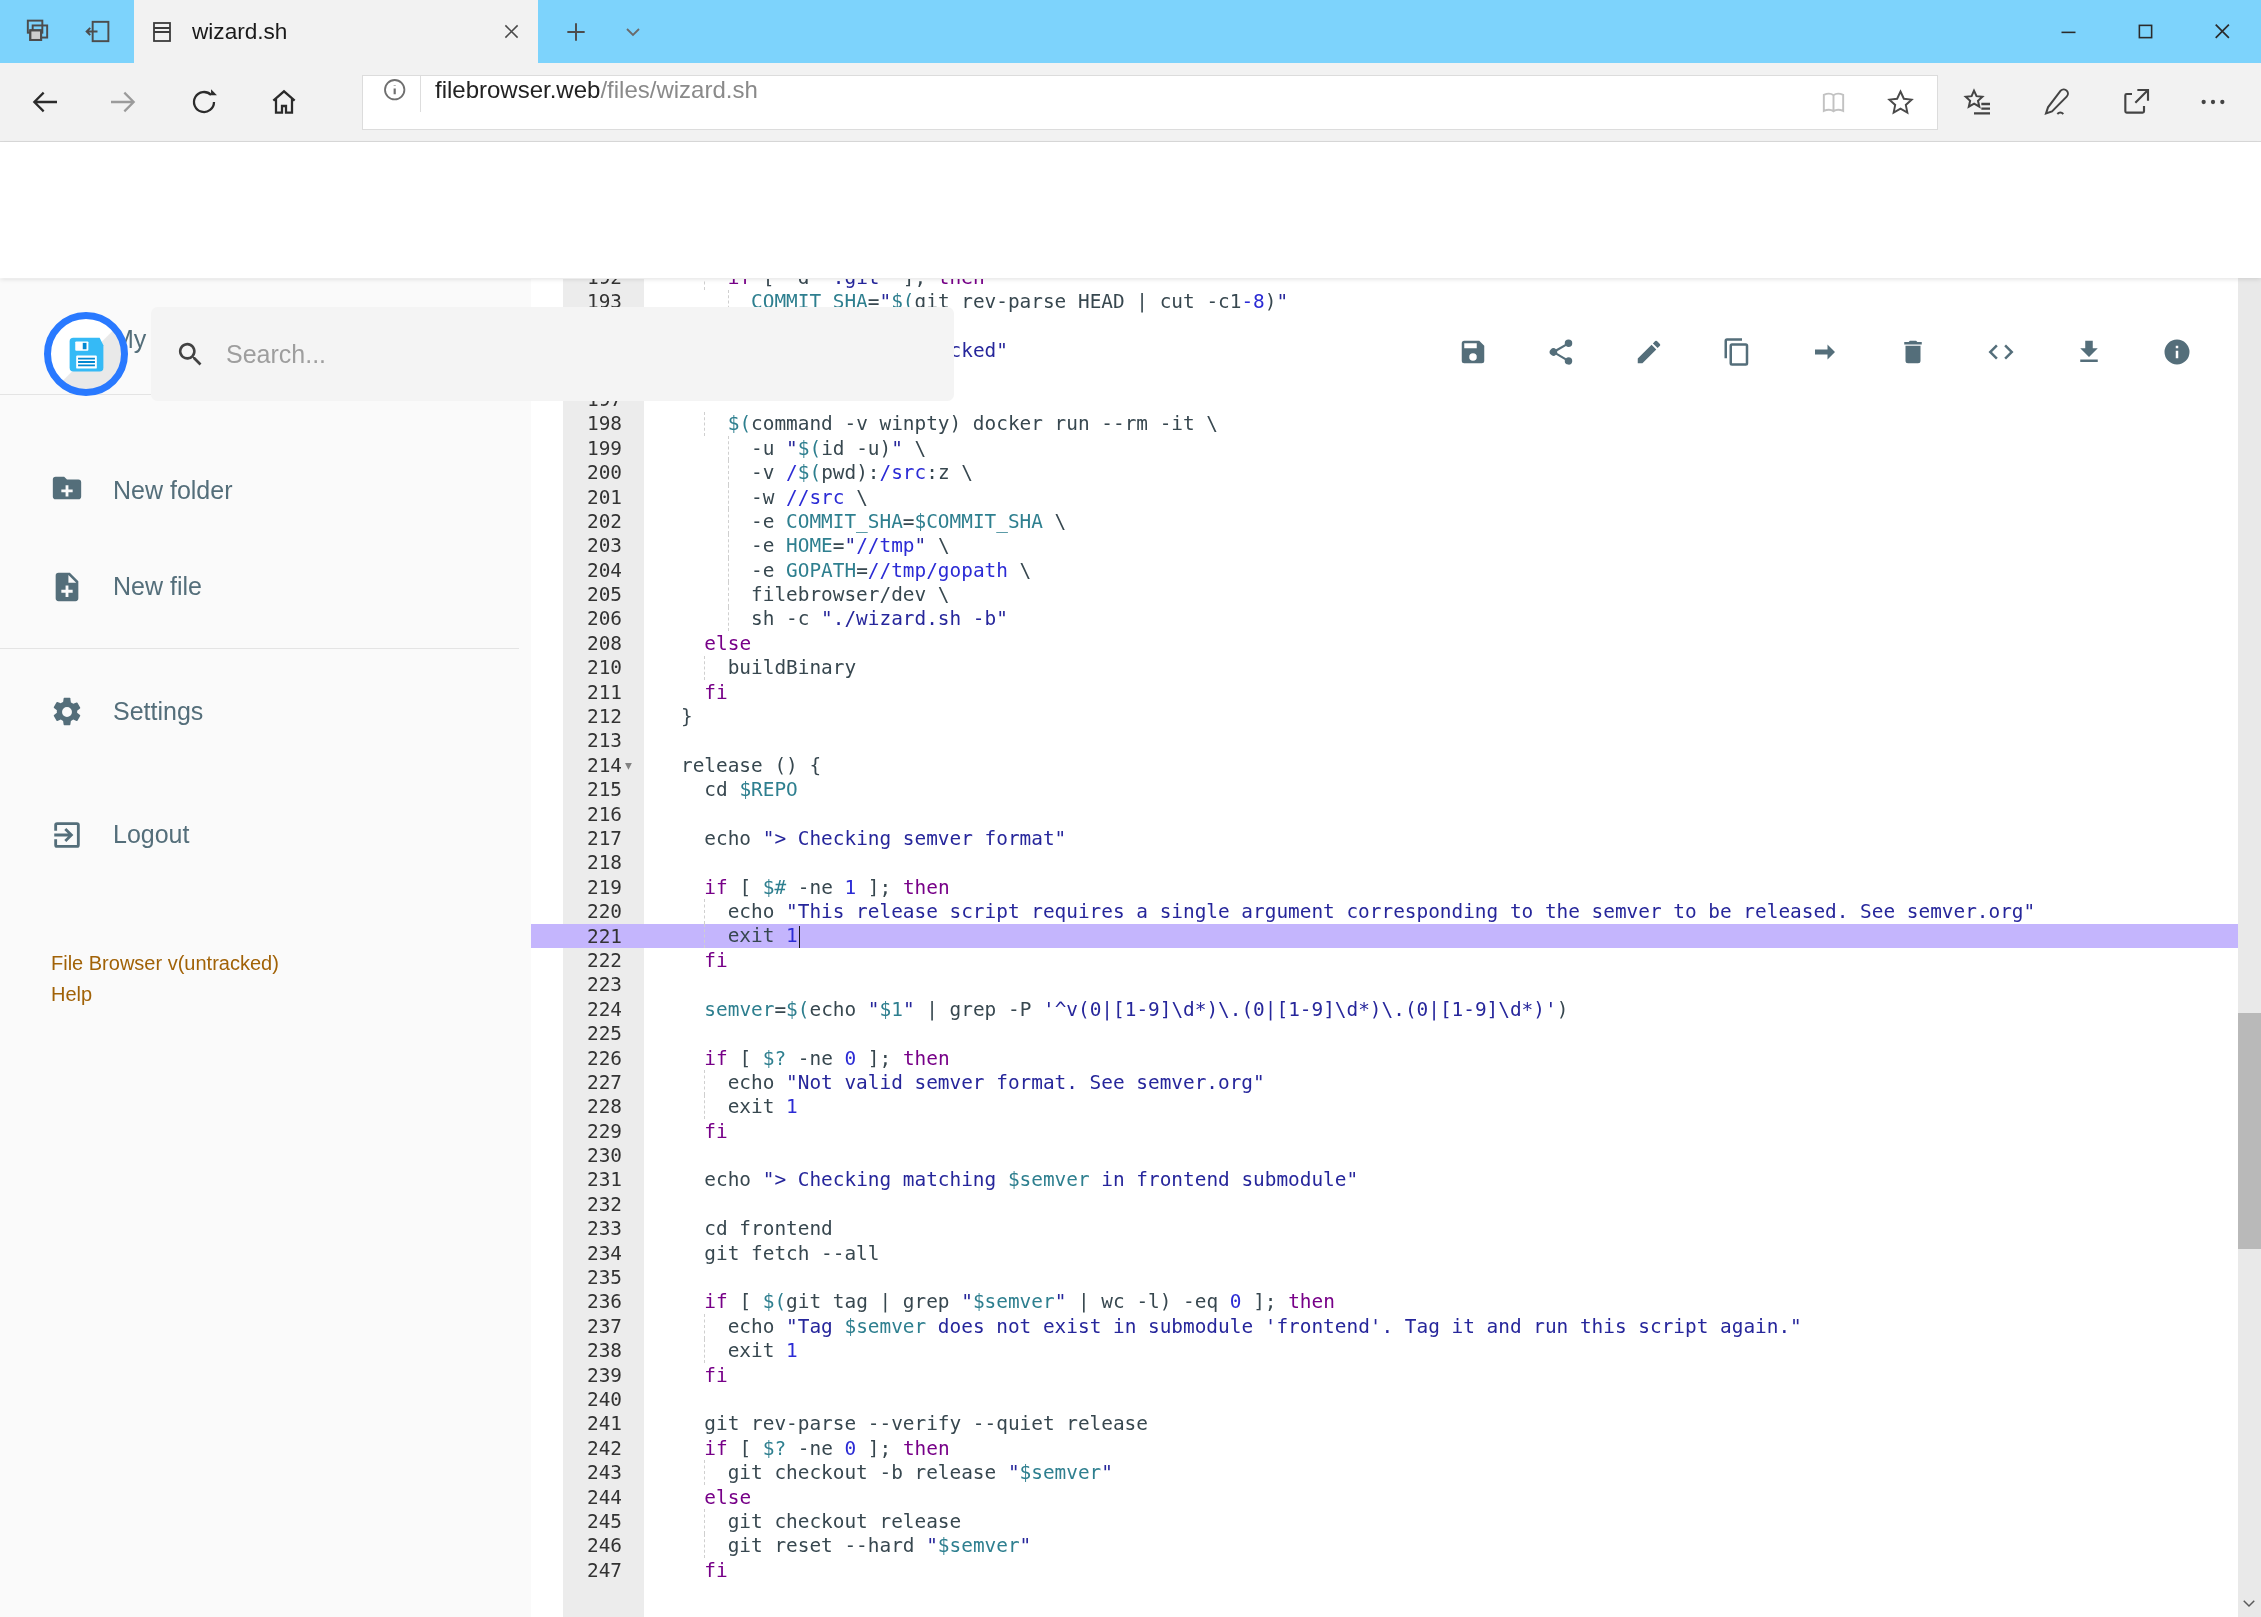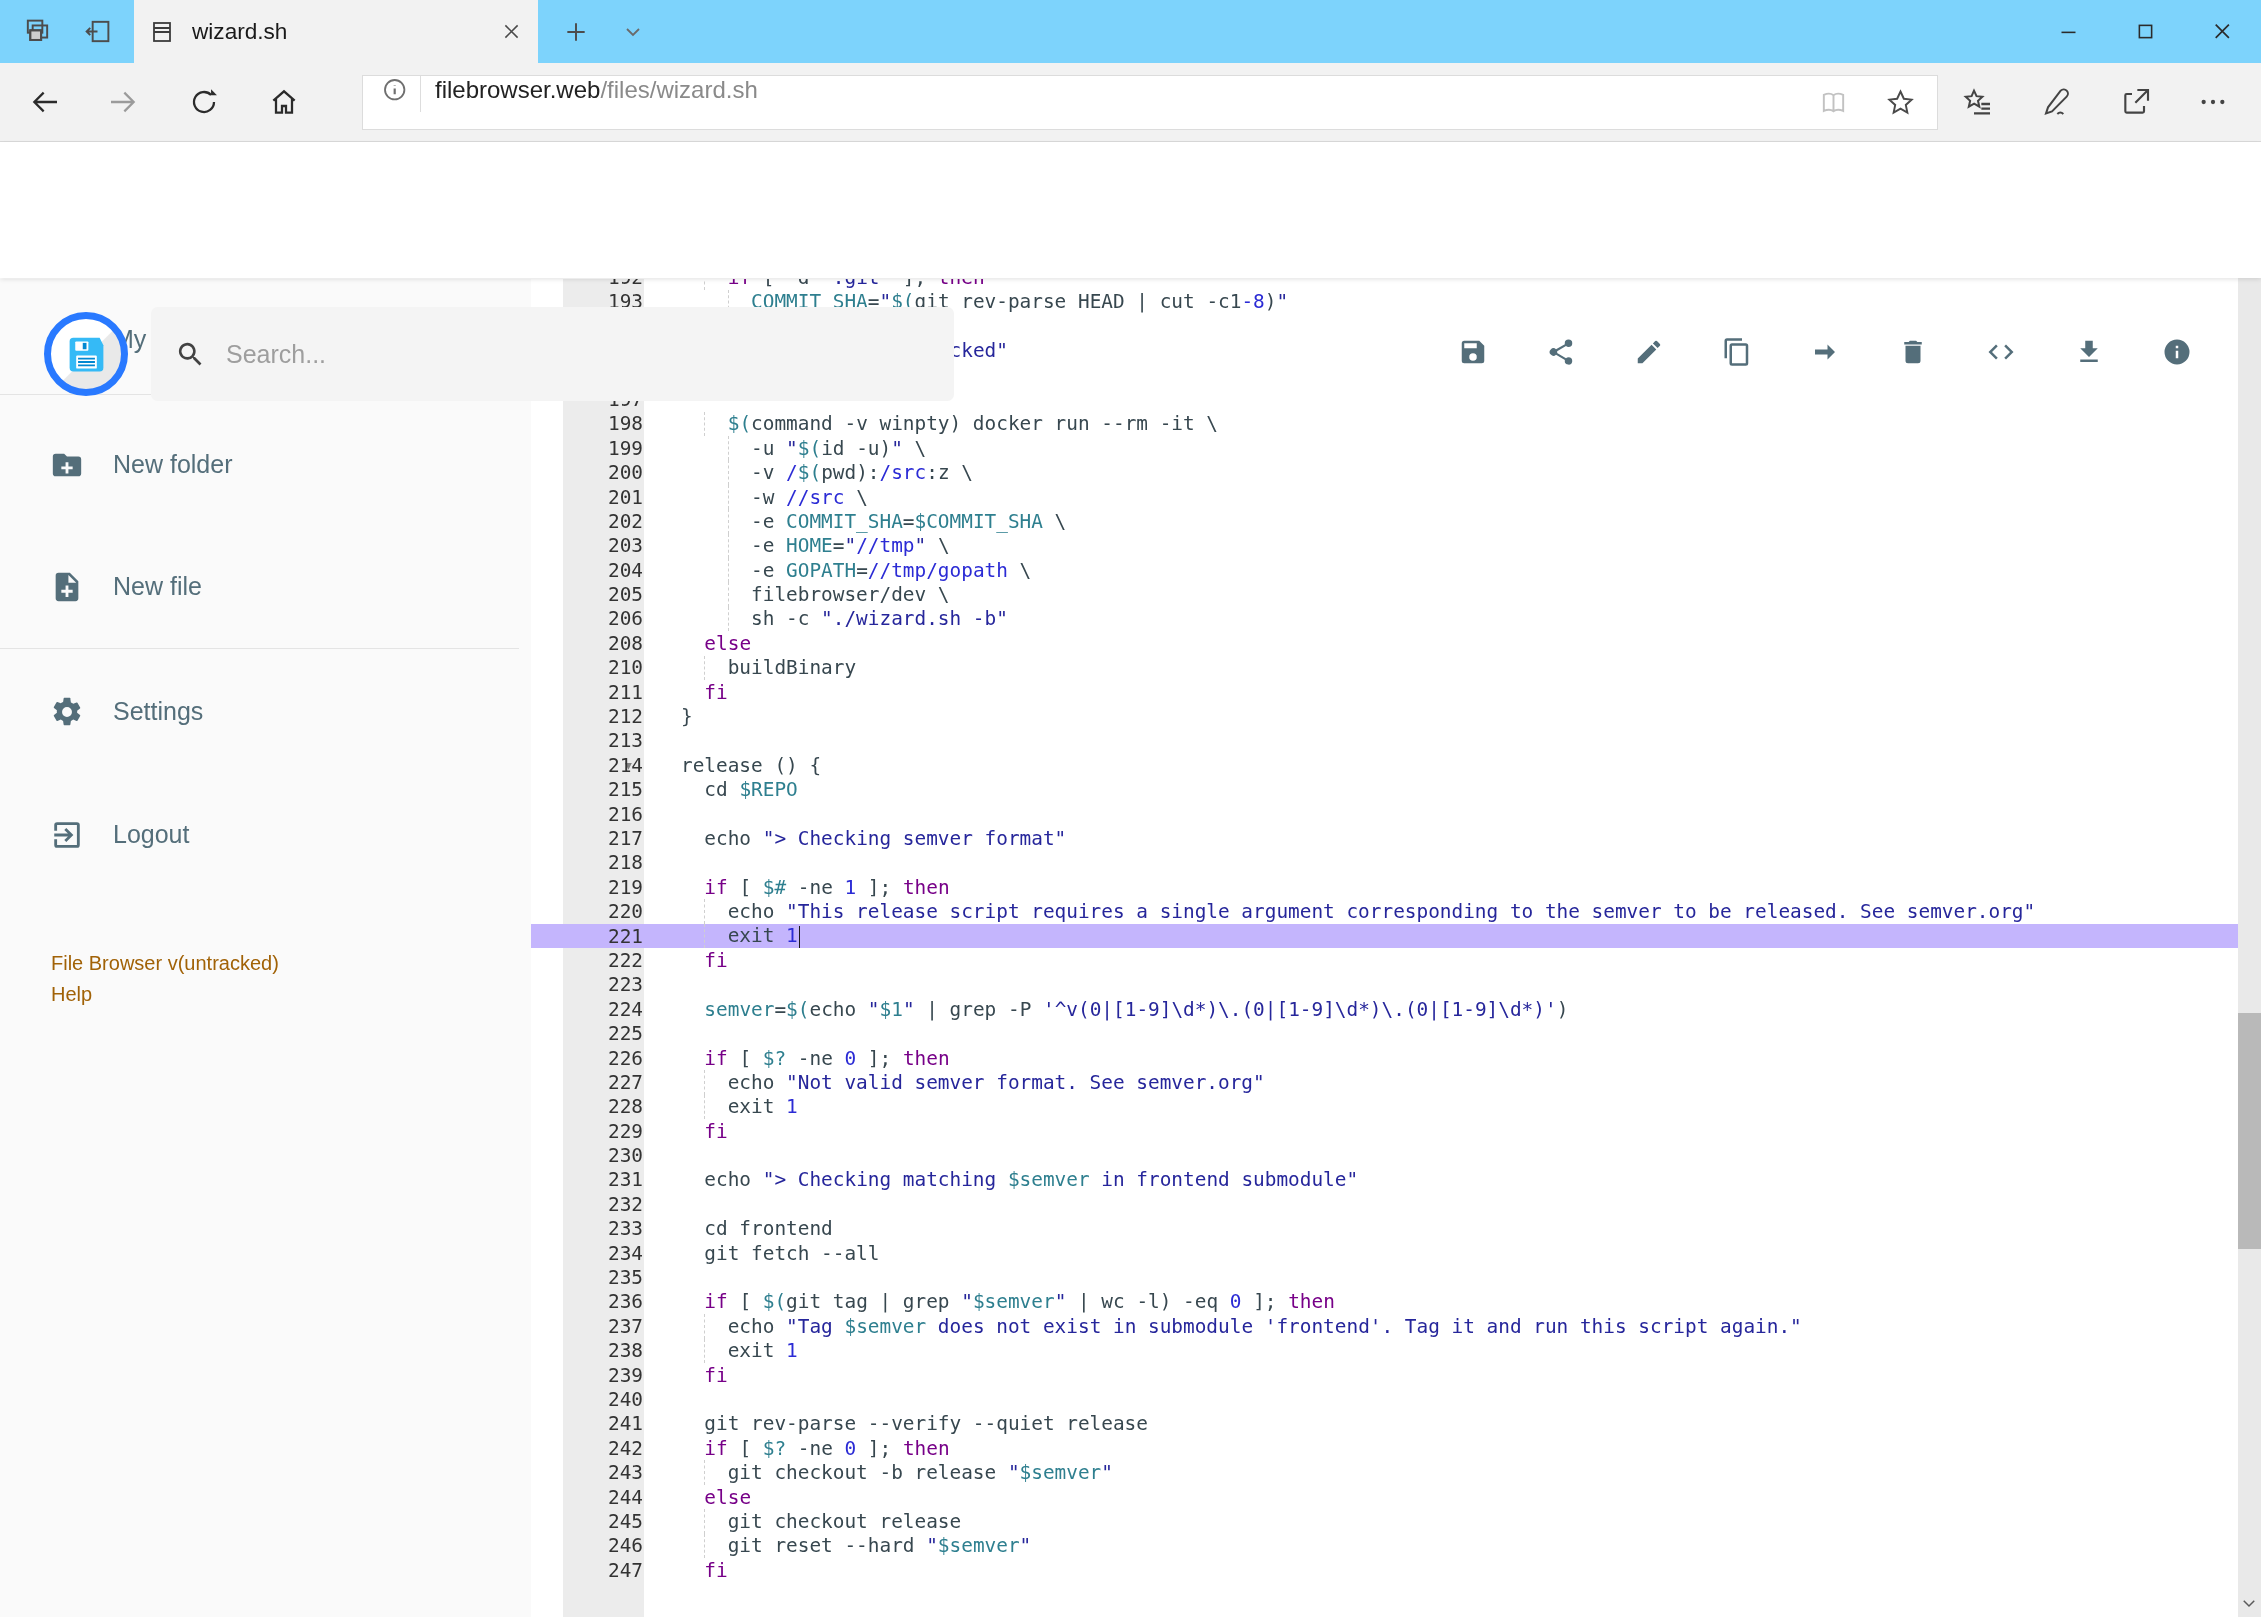--- a/index.html
+++ b/index.html
@@ -46,21 +46,21 @@
   .side-item .lbl{font-size:25px}
   .side-div{position:absolute;left:0;width:519px;height:0.8px;background:#e4e4e4}
   .side-foot{position:absolute;left:51px;color:#a16207;font-size:20px;white-space:nowrap}
 
   
   .editor{position:absolute;left:531px;top:279px;width:1707px;height:1338px;background:#fff;overflow:hidden}
   .gutterbg{position:absolute;left:31.5px;top:0;width:81px;height:100%;background:#ececec}
   .code{position:absolute;left:0;top:0;width:100%;font-family:"DejaVu Sans Mono",monospace;font-size:19.4px}
   .row{position:relative;height:24.4px;display:flex;align-items:center;white-space:pre}
   .row.active{background:#c4b5fd}
-  .gut{width:112px;box-sizing:border-box;text-align:right;color:#333;flex:none;position:relative;z-index:2}
+  .gut{width:112px;box-sizing:border-box;padding-right:21px;text-align:right;color:#333;flex:none;position:relative;z-index:2}
   .txt{padding-left:38px;flex:1;position:relative;z-index:2}
   .guide{position:absolute;top:0;bottom:0;border-left:0.8px dashed #cfcfcf;z-index:1}
   .fold{position:absolute;left:94px;top:50%;transform:translateY(-50%);font-size:13.7px;color:#828282;font-family:"Liberation Sans",sans-serif}
   .cursor{display:inline-block;width:1.6px;height:22px;background:#1b1b1b;vertical-align:middle;margin-left:0.8px}
   .tk-p{color:#37474f}.tk-k{color:#770088}.tk-s{color:#26269b}.tk-n{color:#2b2bd5}.tk-v{color:#2e7f8f}
 
   
   .scrollbar{position:absolute;right:0;top:142px;width:23.4px;height:1475px;background:#e9e9e9}
   .sb-arrow{position:absolute;left:0;width:23.4px;height:27.4px;display:flex;align-items:center;justify-content:center;color:#5a5a5a}
   .sb-thumb{position:absolute;left:0;top:871px;width:23.4px;height:236px;background:#b9b9b9}
@@ -273,21 +273,21 @@
 <div class="sidebar">
   <div class="side-foot" style="top:673px">File Browser v(untracked)</div>
   <div class="side-foot" style="top:704px">Help</div>
 <div class="side-item" style="top: 20px;">
       <svg width="34" height="34" viewBox="0 0 24 24" fill="currentColor">
         <path d="M10 4H4a2 2 0 0 0-2 2v12a2 2 0 0 0 2 2h16a2 2 0 0 0 2-2V8a2 2 0 0 0-2-2h-8l-2-2z"></path>
       </svg>
       <span class="lbl">My files</span>
     </div>
     <div class="side-div" style="top: 115px;"></div>
-    <div class="side-item" style="top: 145px;">
+    <div class="side-item" style="top: 145px; align-items: flex-end;">
       <svg width="34" height="34" viewBox="0 0 24 24" fill="currentColor">
         <path d="M10 4H4a2 2 0 0 0-2 2v12a2 2 0 0 0 2 2h16a2 2 0 0 0 2-2V8a2 2 0 0 0-2-2h-8l-2-2z"></path>
         <path fill="#fafafa" d="M11 10h2v3h3v2h-3v3h-2v-3H8v-2h3z"></path>
       </svg>
       <span class="lbl">New folder</span>
     </div>
     <div class="side-item" style="top: 267px;">
       <svg width="34" height="34" viewBox="0 0 24 24" fill="currentColor">
         <path d="M14 2H6a2 2 0 0 0-2 2v16a2 2 0 0 0 2 2h12a2 2 0 0 0 2-2V8l-6-6zm-1 1.5L18.5 9H13V3.5z"></path>
         <path fill="#fafafa" d="M11 11h2v3h3v2h-3v3h-2v-3H8v-2h3z"></path>

